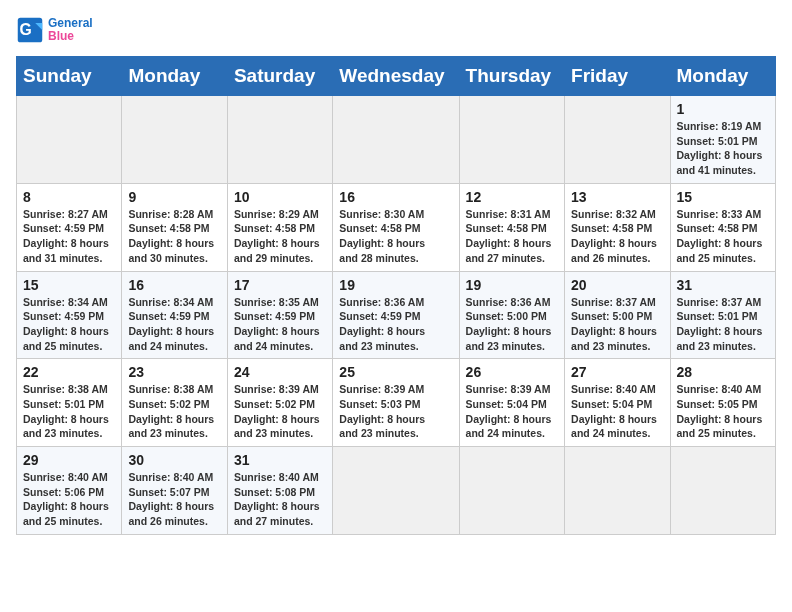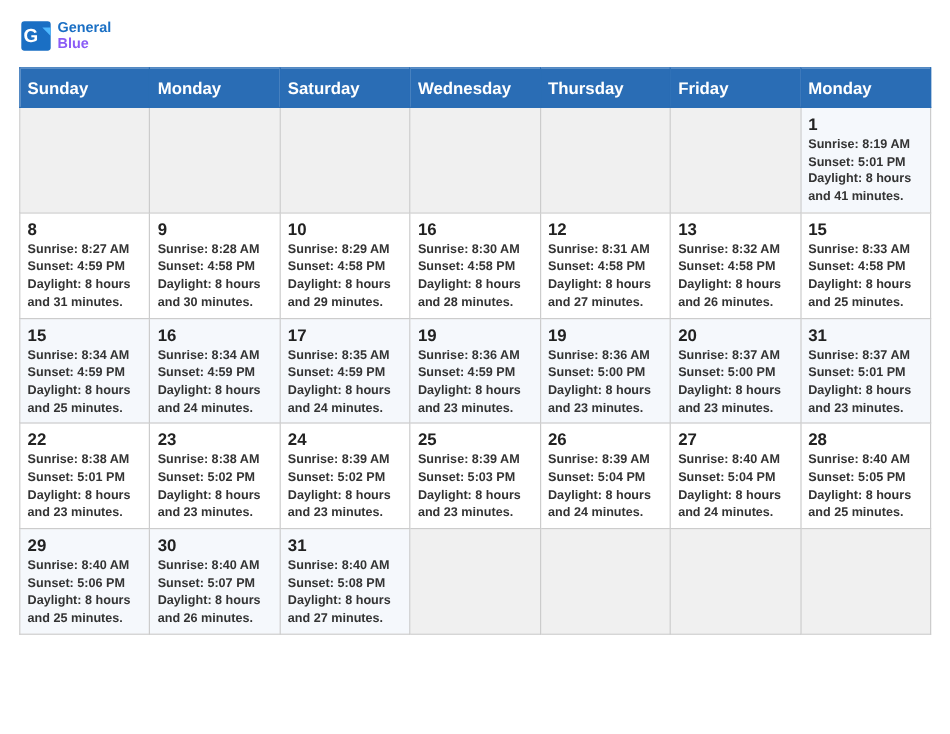--- a/index.html
+++ b/index.html
@@ -49,21 +49,21 @@
     table {
       width: 100%;
       border-collapse: collapse;
       font-size: 11px;
     }
     thead tr th {
       background-color: #2a6db5;
       color: #fff;
       padding: 8px 6px;
       text-align: left;
-      font-size: 14px;
+      font-size: 19px;
       font-weight: bold;
       border: 1px solid #2a6db5;
     }
     tbody tr td {
       border: 1px solid #ccc;
       padding: 5px 6px;
       vertical-align: top;
       background: #fff;
       min-height: 80px;
     }
@@ -94,21 +94,21 @@
 <body>
 
 <div class="header">
   <div class="logo">
     <svg class="logo-icon" viewBox="0 0 32 32">
       <rect x="2" y="2" width="28" height="28" rx="3" fill="#1a6fc4"></rect>
       <text x="4" y="22" font-size="18" fill="white" font-weight="bold" font-family="Arial">G</text>
       <polygon points="22,8 30,8 30,16" fill="#4db8ff"></polygon>
     </svg>
     <div class="logo-text">
-      <span>General</span><br><span style="color:#8b5cf6">Blue</span>
+      <span>General</span><br><span style="color:#ec4899">Blue</span>
     </div>
   </div>
   <div class="title-block">
     <div class="main-title"></div>
     <div class="subtitle"></div>
   </div>
 </div>
 
 <table>
   <thead>

